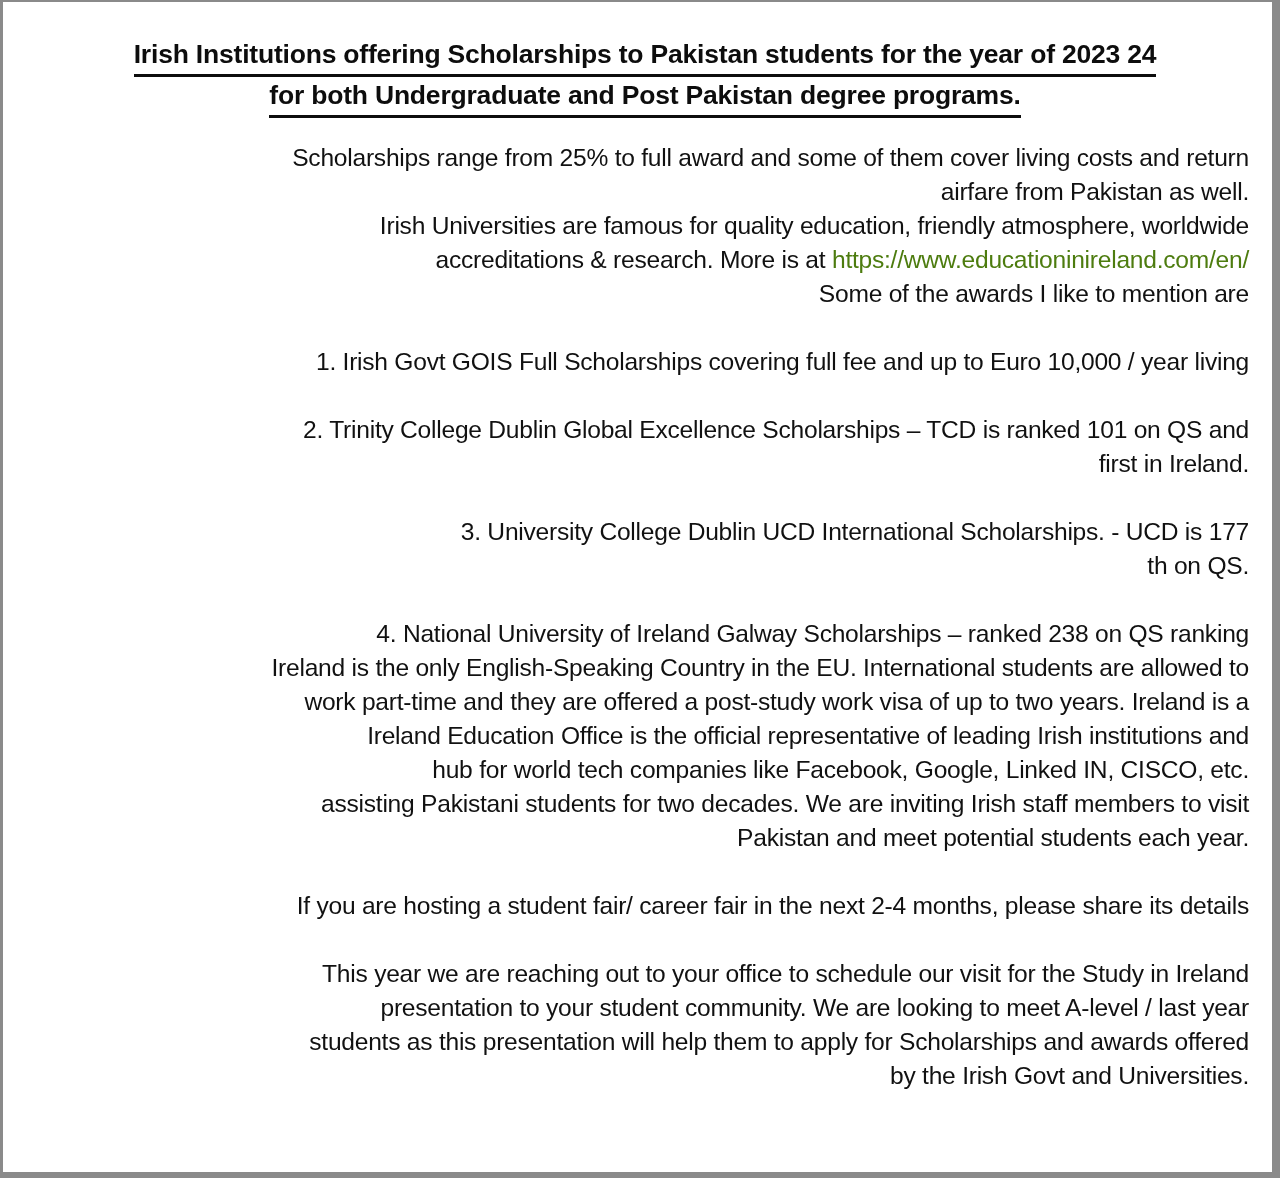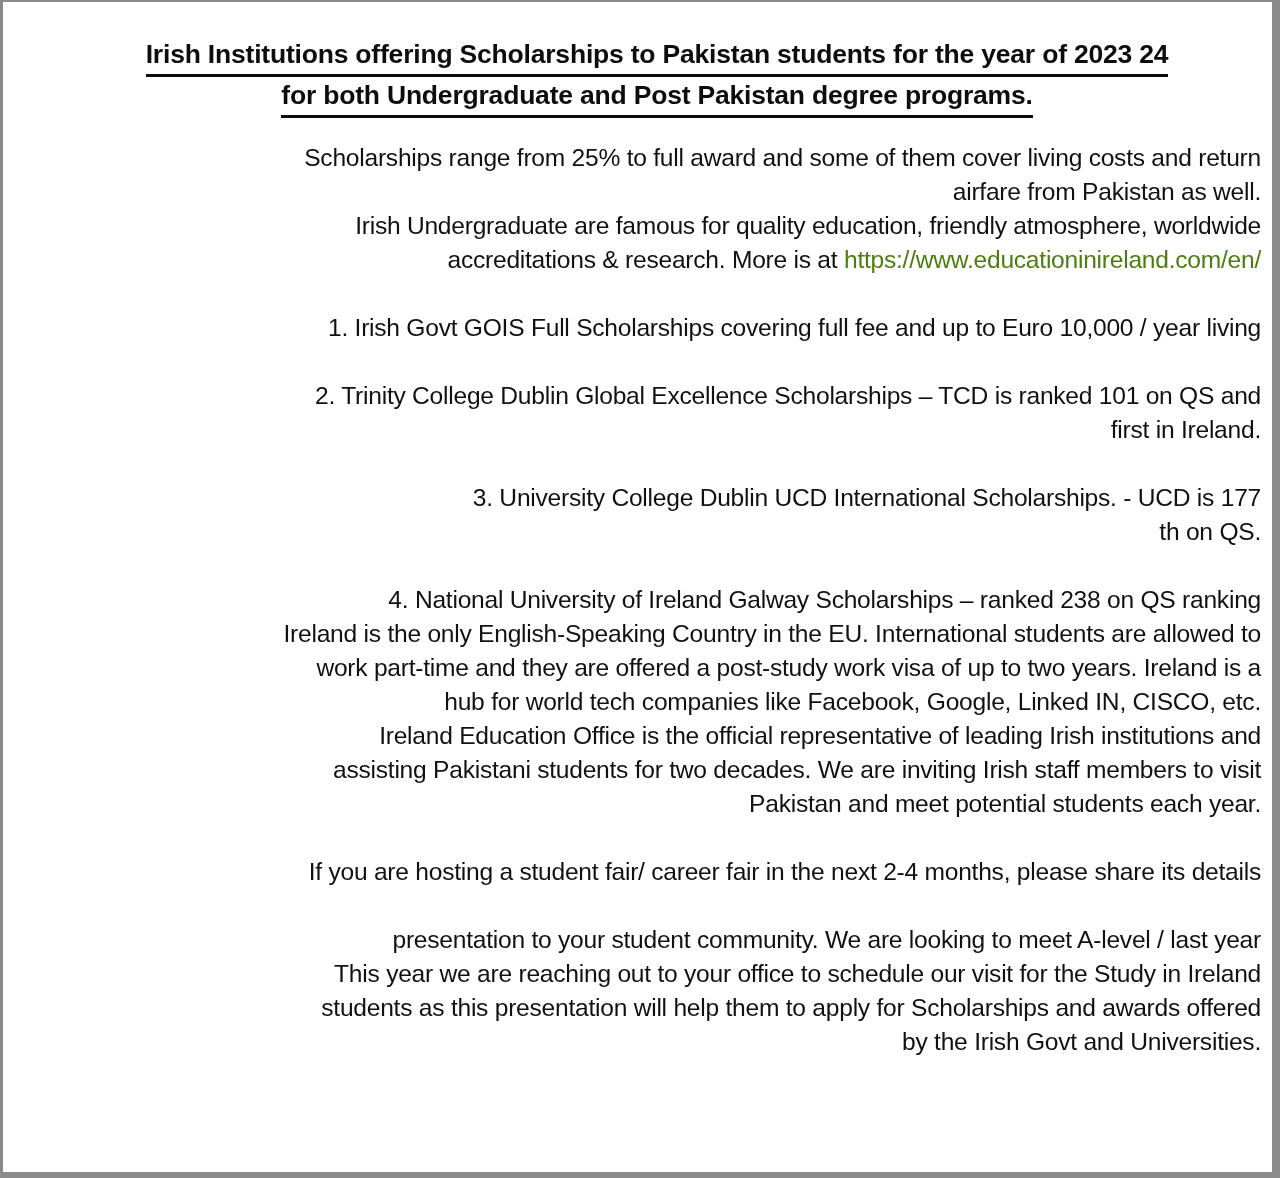--- a/index.html
+++ b/index.html
@@ -18,21 +18,21 @@
     box-sizing: border-box;
     background: #ffffff;
     border-top: 2px solid #8a8a8a;
     border-left: 3px solid #8a8a8a;
     border-right: 8px solid #8a8a8a;
     border-bottom: 6px solid #8a8a8a;
     overflow: hidden;
   }
   .page-inner {
     position: absolute;
-    left: 16px;
+    left: 4px;
     top: 0;
     width: 1214px;
     height: 1170px;
     background: #ffffff;
   }
   .doc-title {
     position: absolute;
     left: 24px;
     top: 34px;
     width: 1228px;
@@ -88,22 +88,23 @@
     <div class="doc-title">
       <span class="tline">Irish Institutions offering Scholarships to Pakistan students for the year of 2023 24</span><br>
       <span class="tline">for both Undergraduate and Post Pakistan degree programs.</span>
     </div>
 
     <div class="body-block">
 
       <div class="para">
         <span class="ln">Scholarships range from 25% to full award and some of them cover living costs and return</span>
         <span class="ln">airfare from Pakistan as well.</span>
-        <span class="ln">Irish Undergraduate are famous for quality education, friendly atmosphere, worldwide</span>
+        <span class="ln">Irish Universities are famous for quality education, friendly atmosphere, worldwide</span>
         <span class="ln"><span>accreditations &amp; research. More is at </span><a class="doc-link" href="#">https://www.educationinireland.com/en/</a></span>
+        <span class="ln">Some of the awards I like to mention are</span>
       </div>
 
       <span class="spacer"></span>
 
       <div class="para">
         <span class="ln">1. Irish Govt GOIS Full Scholarships covering full fee and up to Euro 10,000 / year living</span>
       </div>
 
       <span class="spacer"></span>
 
@@ -118,36 +119,36 @@
         <span class="ln">3. University College Dublin UCD International Scholarships. - UCD is 177</span>
         <span class="ln">th on QS.</span>
       </div>
 
       <span class="spacer"></span>
 
       <div class="para">
         <span class="ln">4. National University of Ireland Galway Scholarships – ranked 238 on QS ranking</span>
         <span class="ln">Ireland is the only English-Speaking Country in the EU. International students are allowed to</span>
         <span class="ln">work part-time and they are offered a post-study work visa of up to two years. Ireland is a</span>
+        <span class="ln">Ireland Education Office is the official representative of leading Irish institutions and</span>
         <span class="ln">hub for world tech companies like Facebook, Google, Linked IN, CISCO, etc.</span>
-        <span class="ln">Ireland Education Office is the official representative of leading Irish institutions and</span>
         <span class="ln">assisting Pakistani students for two decades. We are inviting Irish staff members to visit</span>
         <span class="ln">Pakistan and meet potential students each year.</span>
       </div>
 
       <span class="spacer"></span>
 
       <div class="para">
         <span class="ln">If you are hosting a student fair/ career fair in the next 2-4 months, please share its details</span>
       </div>
 
       <span class="spacer"></span>
 
       <div class="para">
+        <span class="ln">This year we are reaching out to your office to schedule our visit for the Study in Ireland</span>
         <span class="ln">presentation to your student community. We are looking to meet A-level / last year</span>
-        <span class="ln">This year we are reaching out to your office to schedule our visit for the Study in Ireland</span>
         <span class="ln">students as this presentation will help them to apply for Scholarships and awards offered</span>
         <span class="ln">by the Irish Govt and Universities.</span>
       </div>
 
     </div>
   </div>
 </div>
 
 </body></html>

